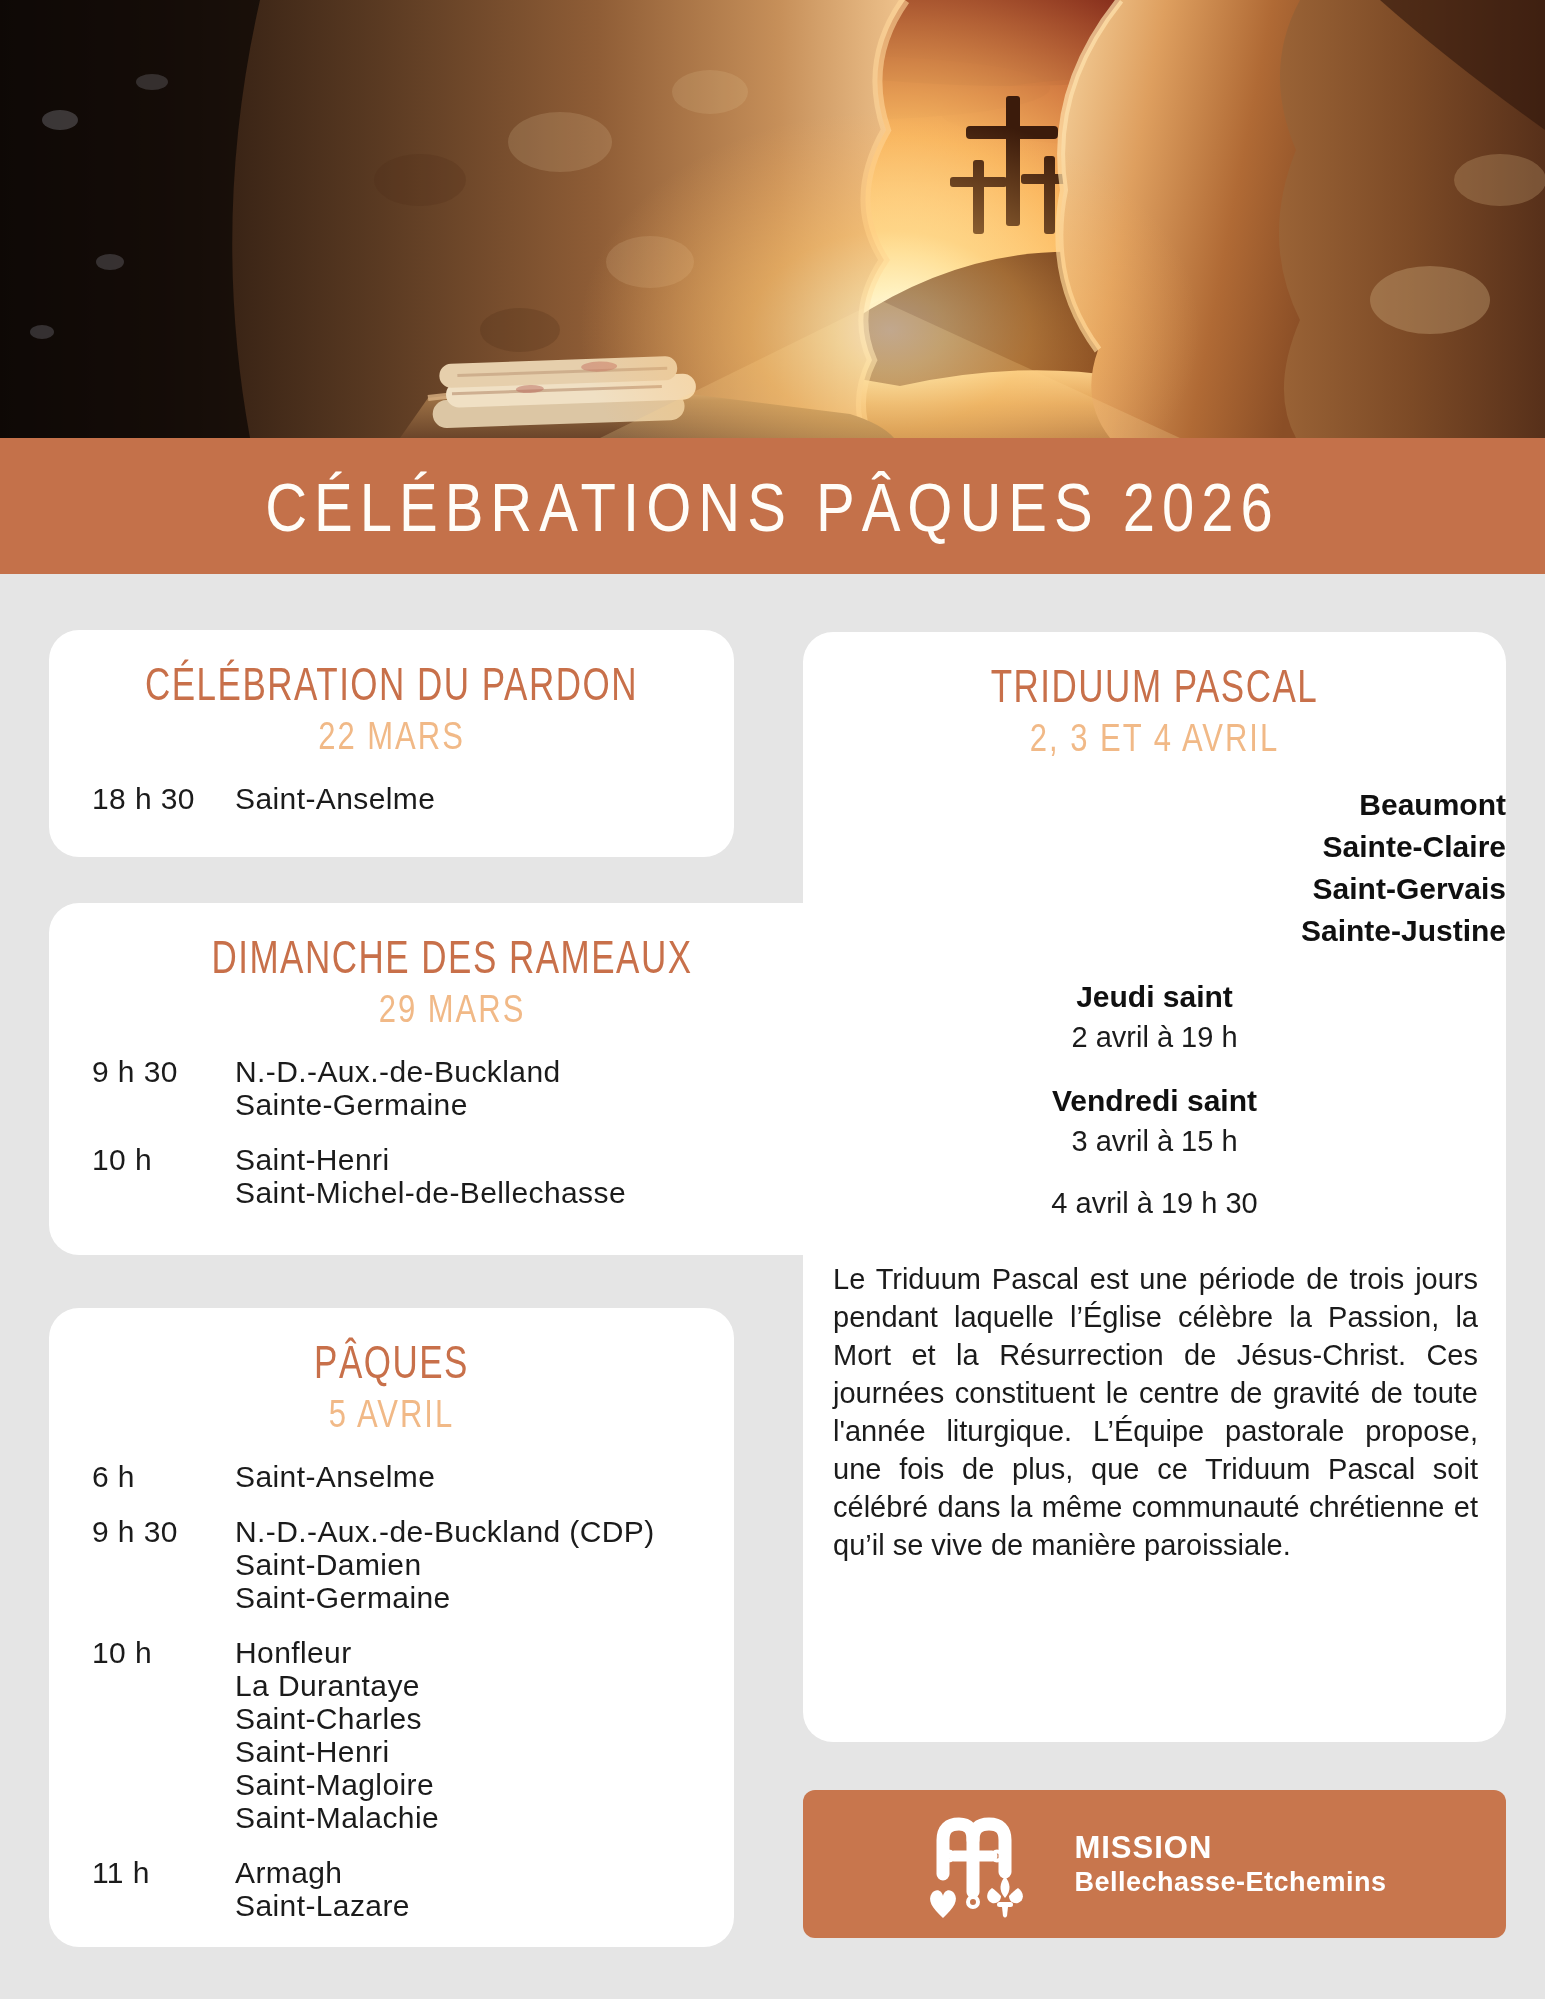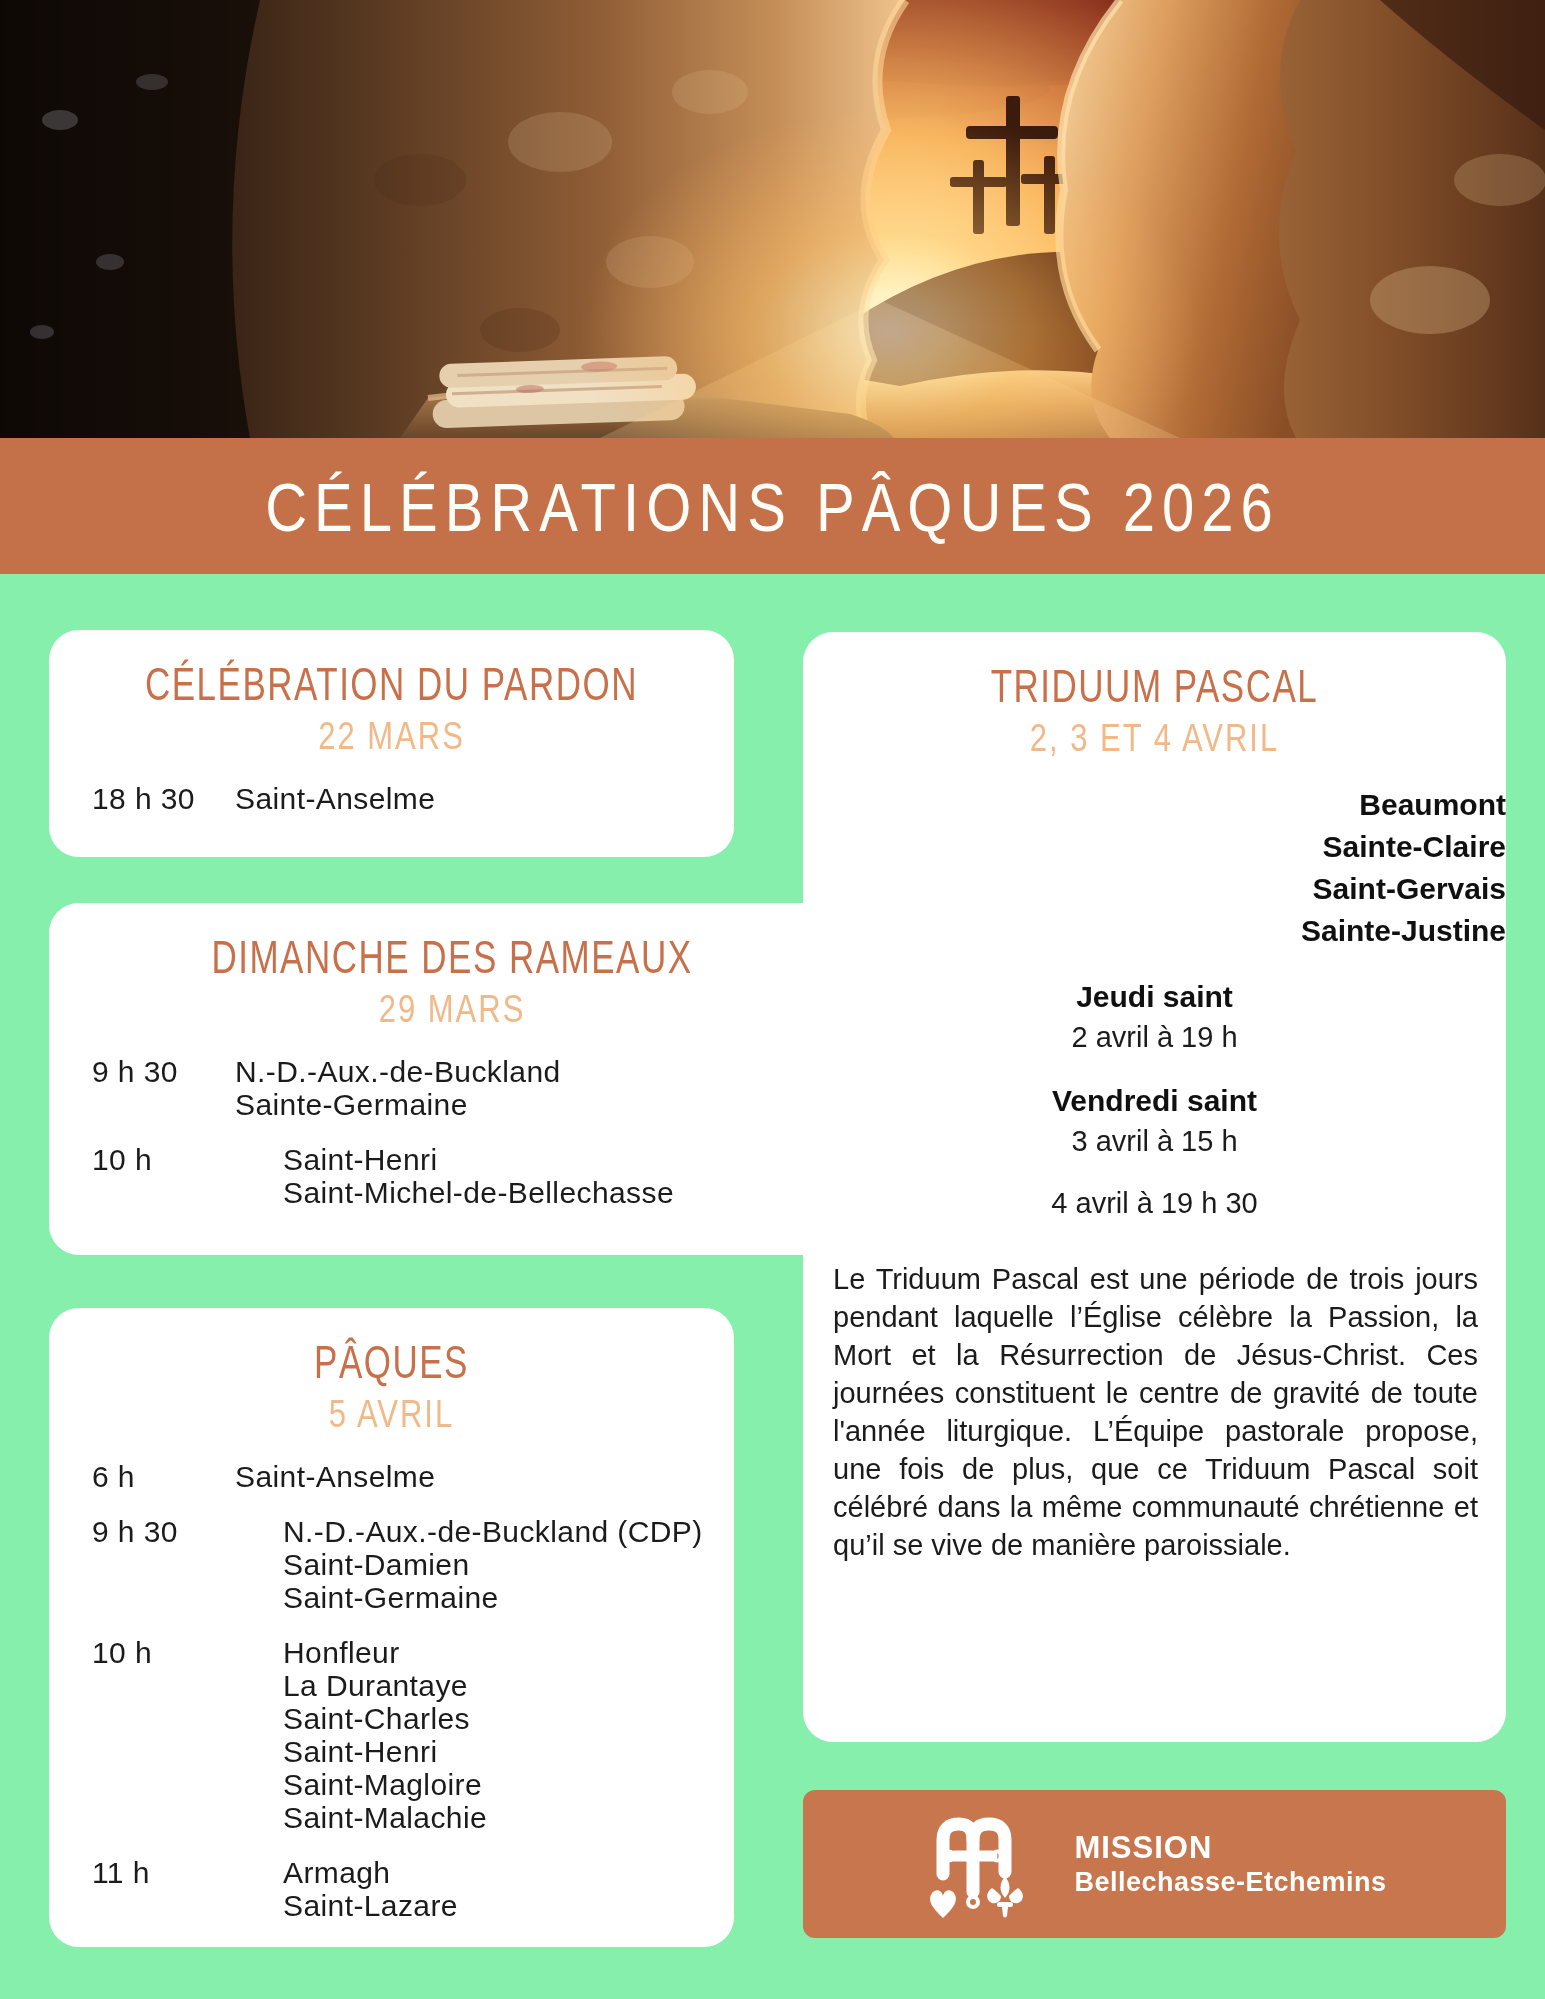--- a/index.html
+++ b/index.html
@@ -1,19 +1,19 @@
 <!DOCTYPE html>
 <html><head>
 <meta charset="utf-8">
 <style>
   * { margin:0; padding:0; box-sizing:border-box; }
   html,body { background:#9a9a9a; }
   .page {
     position:relative; width:1545px; height:1999px; margin:0 auto;
-    background:#86efac; overflow:hidden;
+    background:#e5e5e5; overflow:hidden;
     font-family:"Liberation Sans", sans-serif;
   }
   
   .hero { position:absolute; left:0; top:0; width:1545px; height:438px; }
   .hero svg { display:block; width:100%; height:100%; }
   
   .banner {
     position:absolute; left:0; top:438px; width:1545px; height:136px;
     background:#C4714A; display:flex; align-items:center; justify-content:center;
   }
@@ -31,21 +31,21 @@
     font-size:35px; line-height:44px; letter-spacing:1.5px;
     transform:scaleY(1.3); white-space:nowrap;
   }
   .card-date {
     text-align:center; color:#F1B987; font-weight:400;
     font-size:31px; line-height:40px; letter-spacing:2px; margin-top:10px;
     transform:scaleY(1.25); white-space:nowrap;
   }
   .rows { margin-top:26px; padding-left:43px; padding-right:16px; }
   .row { display:flex; font-size:30px; line-height:33px; letter-spacing:0.4px; }
-  .row + .row { margin-top:22px;gap:48px; }
+  .row + .row { margin-top:22px; }
   .row .time { width:143px; flex:none; }
   .places div { white-space:nowrap; }
   
   .churches { margin-top:26px; text-align:right; font-weight:700; font-size:30px; line-height:42px; color:#101010; }
   .dayblock { margin-top:24px; text-align:center; }
   .dayblock .dayname { font-weight:700; font-size:30px; line-height:42px; color:#101010; }
   .dayblock .daytime { font-size:29px; line-height:38px; }
   .paragraph {
     margin:38px 28px 4px 30px; font-size:29px; line-height:38px;
     text-align:justify; color:#1B1B1B;

